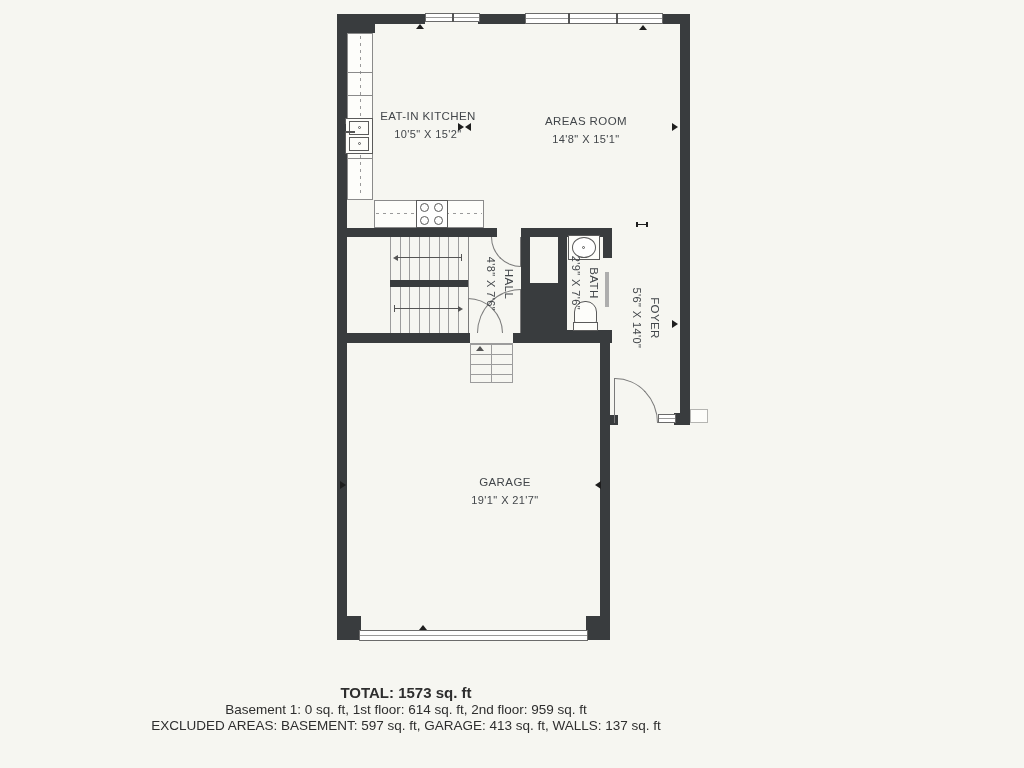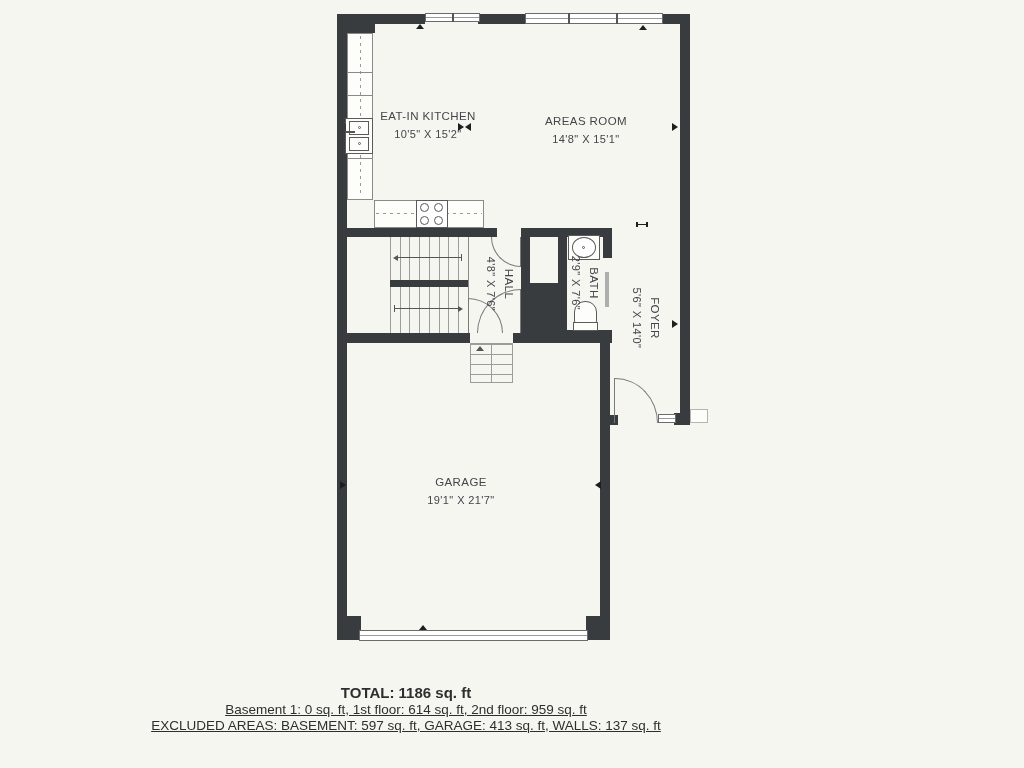--- a/index.html
+++ b/index.html
@@ -31,21 +31,21 @@
          background:linear-gradient(to bottom,transparent 0 38%,#1e1e1e 38% 62%,transparent 62%);}
   
   .room-label{position:absolute;transform:translate(-50%,-50%);text-align:center;color:#42464a;
               white-space:nowrap;letter-spacing:.4px;}
   .room-label .nm{font-size:11.5px;line-height:16px;}
   .room-label .dm{font-size:11px;line-height:16px;margin-top:2px;}
   .room-label.rot90{transform:translate(-50%,-50%) rotate(90deg);}
   
   .summary{position:absolute;left:0;right:0;top:684px;text-align:center;color:#2e2e2e;}
   .summary .l1{font-size:15px;font-weight:bold;line-height:18px;}
-  .summary .l2,.summary .l3{font-size:13.5px;line-height:16px;text-decoration:underline;}
+  .summary .l2,.summary .l3{font-size:13.5px;line-height:16px;}
   
   .compass{position:absolute;left:940px;top:706px;width:70px;height:45px;}
   .compass .n{position:absolute;left:10px;top:16px;font-size:13px;font-weight:bold;color:#111;
               transform:rotate(-90deg);}
   .compass .arrow{position:absolute;left:30px;top:8px;width:36px;height:30px;background:#111;
               clip-path:polygon(0 50%,100% 0,74% 50%,100% 100%);}
 </style>
 </head>
 <body>
 
@@ -156,27 +156,27 @@
     <div class="dm">4'8" X 7'6"</div>
   </div>
   <div class="room-label rot90" style="left:585px;top:283px;">
     <div class="nm">BATH</div>
     <div class="dm">2'9" X 7'6"</div>
   </div>
   <div class="room-label rot90" style="left:646px;top:318px;">
     <div class="nm">FOYER</div>
     <div class="dm">5'6" X 14'0"</div>
   </div>
-  <div class="room-label" style="left:461px;top:491px;">
+  <div class="room-label" style="left:505px;top:491px;">
     <div class="nm">GARAGE</div>
     <div class="dm">19'1" X 21'7"</div>
   </div>
 
   <div class="summary">
-    <div class="l1">TOTAL: 1186 sq. ft</div>
+    <div class="l1">TOTAL: 1573 sq. ft</div>
     <div class="l2">Basement 1: 0 sq. ft, 1st floor: 614 sq. ft, 2nd floor: 959 sq. ft</div>
     <div class="l3">EXCLUDED AREAS: BASEMENT: 597 sq. ft, GARAGE: 413 sq. ft, WALLS: 137 sq. ft</div>
   </div>
 
   <div class="compass">
     <span class="n">N</span>
     <div class="arrow"></div>
   </div>
 
 </div>

